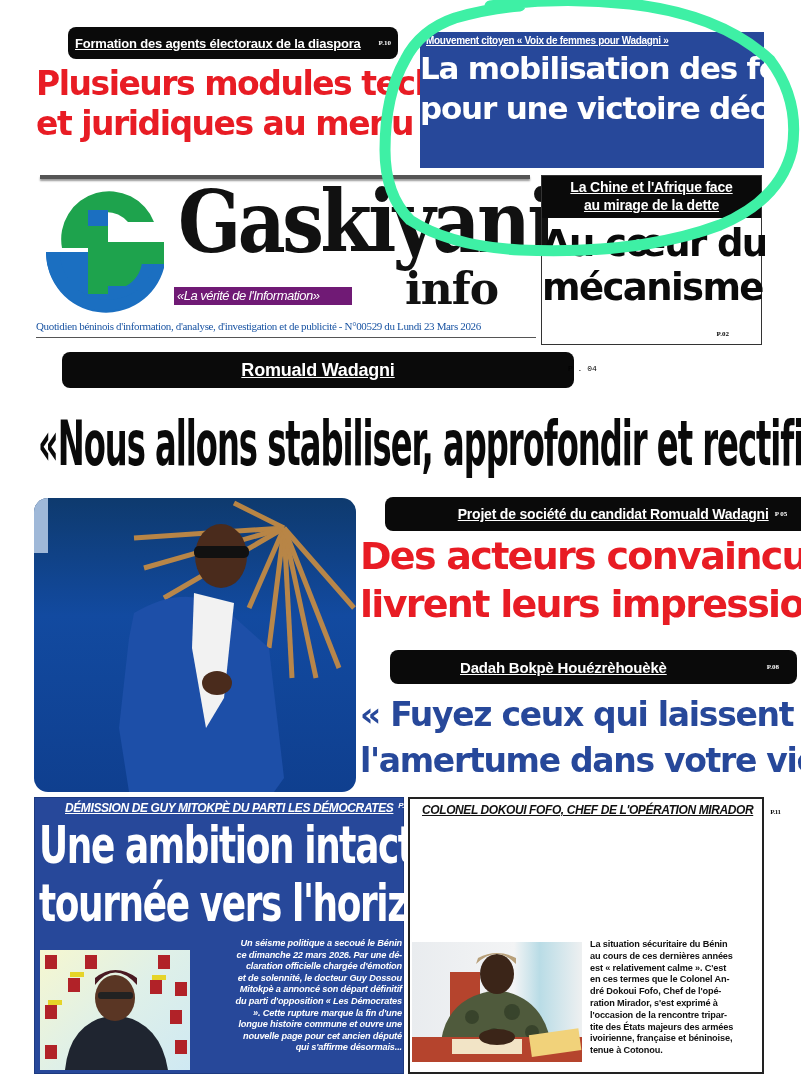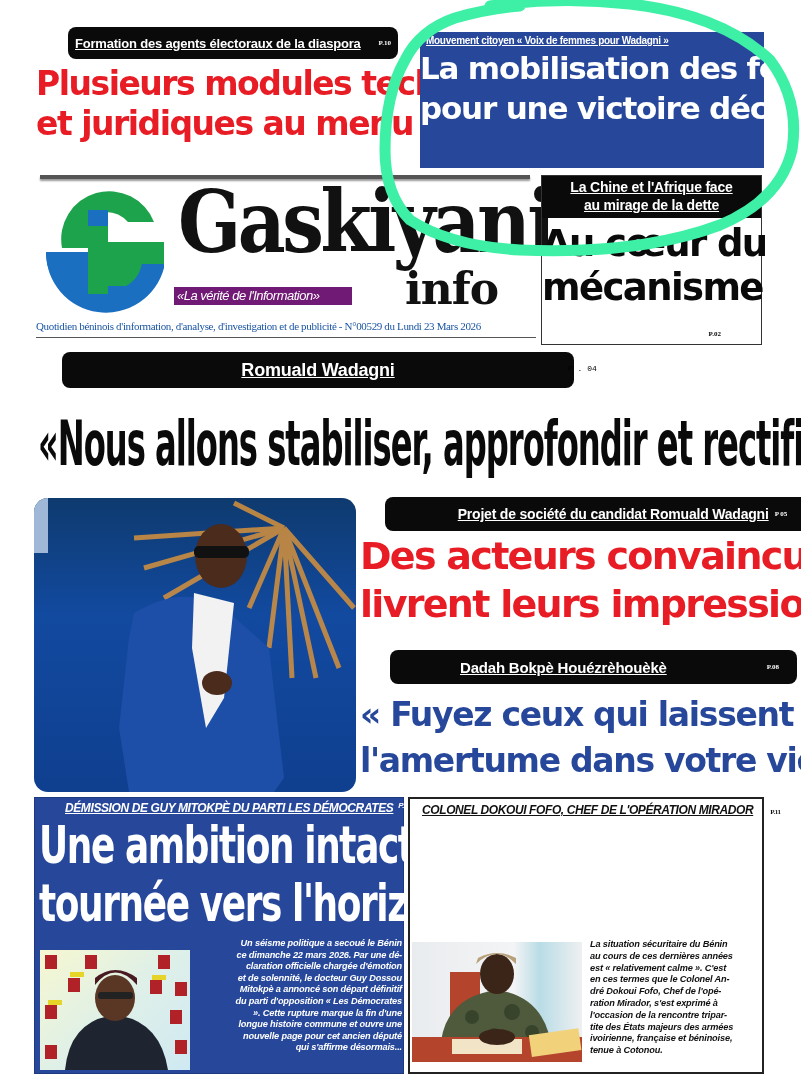--- a/index.html
+++ b/index.html
@@ -68,21 +68,21 @@
 
 <div class="abs" style="left:541px; top:175px; width:221px; height:170px; border:1px solid #333;">
   <div style="background:#0a0a0a; color:#fff; font-weight:bold; font-size:14px; text-align:center; line-height:18px; padding:2px 0 4px 0; text-decoration:underline; letter-spacing:-0.2px;">
     <span class="line">La Chine et l'Afrique face</span>
     <span class="line">au mirage de la dette</span>
   </div>
   <div class="hl-black" style="font-size:37px; line-height:44px; text-align:center; letter-spacing:-1.6px; margin-top:4px;">
     <span class="line">Au cœur du</span>
     <span class="line">mécanisme</span>
   </div>
-  <div style="position:absolute; right:40px; bottom:6px; font-size:7px; font-family:'Liberation Serif', serif; font-weight:bold;">P.02</div>
+  <div style="position:absolute; right:32px; bottom:6px; font-size:7px; font-family:'Liberation Serif', serif; font-weight:bold;">P.02</div>
 </div>
 
 <div class="abs kicker-pill" style="left:34px; top:352px; width:512px; height:36px; font-size:18px;">
   <span class="k-text">Romuald Wadagni</span>
 </div>
 <div class="abs" style="left:568px; top:364px; font-size:8px; font-family:'Liberation Mono', monospace;">P . 04</div>
 <div class="abs" style="left:38px; top:398px; width:740px; height:92px; overflow:visible;">
   <span class="hl-black" style="display:inline-block; white-space:nowrap; font-size:62px; line-height:92px; letter-spacing:-2px; transform:scaleX(0.52); transform-origin:left center;">«Nous allons stabiliser, approfondir et rectifier»</span>
 </div>
 
@@ -197,21 +197,21 @@
           <circle cx="120" cy="90" r="7"></circle>
         </g>
       <ellipse cx="85" cy="32" rx="17" ry="20" fill="#3b2518"></ellipse>
       <path d="M64 22 Q85 2 104 22 L104 16 Q85 6 66 16 Z" fill="#b8a07a"></path>
       <rect x="0" y="95" width="170" height="25" fill="#b5442d"></rect>
       <rect x="40" y="97" width="70" height="15" fill="#f2e4c6"></rect>
       <rect x="118" y="90" width="50" height="22" fill="#f1d27a" transform="rotate(-8 140 100)"></rect>
       <ellipse cx="85" cy="95" rx="18" ry="8" fill="#3b2518"></ellipse>
     </svg>
   </div>
-  <div style="position:absolute; left:180px; top:140px; width:172px; color:#111; font-style:italic; font-weight:bold; font-size:9.2px; line-height:11.8px; letter-spacing:-0.15px;">
+  <div style="position:absolute; left:180px; top:140px; width:172px; color:#111; font-weight:bold; font-size:9.2px; line-height:11.8px; letter-spacing:-0.15px;">
     <span class="line">La situation sécuritaire du Bénin</span>
     <span class="line">au cours de ces dernières années</span>
     <span class="line">est « relativement calme ». C'est</span>
     <span class="line">en ces termes que le Colonel An-</span>
     <span class="line">dré Dokoui Fofo, Chef de l'opé-</span>
     <span class="line">ration Mirador, s'est exprimé à</span>
     <span class="line">l'occasion de la rencontre tripar-</span>
     <span class="line">tite des États majeurs des armées</span>
     <span class="line">ivoirienne, française et béninoise,</span>
     <span class="line">tenue à Cotonou.</span>

